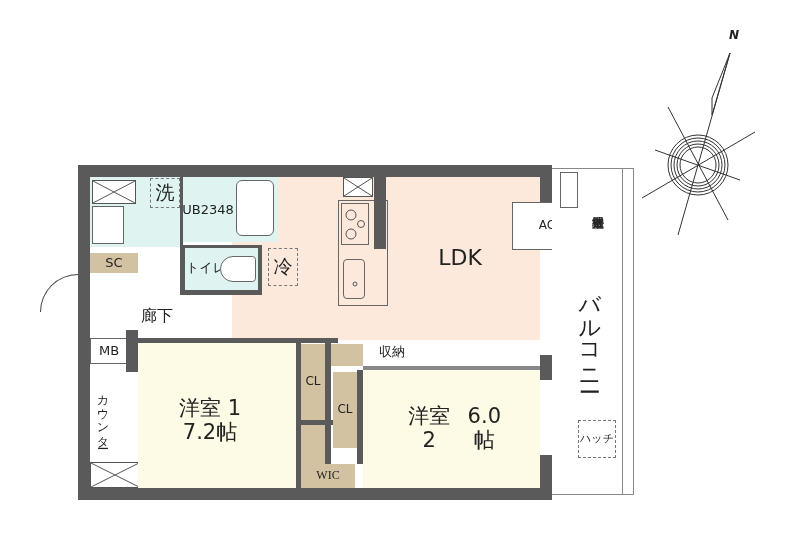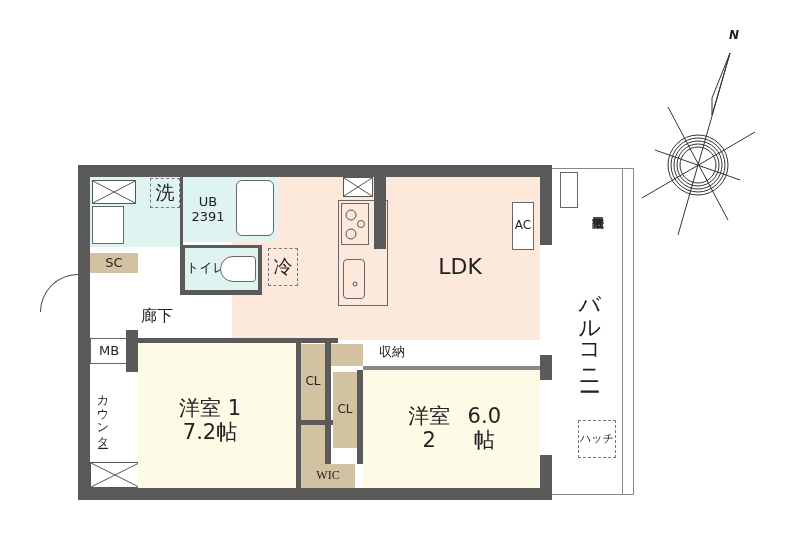--- a/index.html
+++ b/index.html
@@ -68,43 +68,43 @@
     </div>
   </div>
   <div class="wall" style="left:374px;top:177px;width:12px;height:72px;"></div>
   <div class="xbox" style="left:343px;top:177px;width:28px;height:18px;">
     <svg viewBox="0 0 28 18" preserveAspectRatio="none">
         <line x1="0" y1="0" x2="28" y2="18" stroke="#555"></line>
         <line x1="28" y1="0" x2="0" y2="18" stroke="#555"></line>
       </svg>
   </div>
 
-  <div class="lbl" style="left:400px;top:232px;width:120px;height:70px;flex-direction:column;font-size:22px;">
+  <div class="lbl" style="left:400px;top:223px;width:120px;height:70px;flex-direction:column;font-size:22px;">
     <span>LDK</span>
   </div>
 
-  <div class="lbl" style="left:512px;top:202px;width:20px;height:46px;background:#fff;border:1px solid #666;font-size:12px;">AC</div>
+  <div class="lbl" style="left:512px;top:202px;width:20px;height:46px;background:#fff;border:1px solid #666;font-size:12px;padding-left:24px;">AC</div>
 
   <div class="lbl dashed" style="left:268px;top:248px;width:28px;height:36px;font-size:19px;">冷</div>
 
   <div class="abs wet" style="left:90px;top:177px;width:92px;height:70px;"></div>
   <div class="xbox" style="left:92px;top:180px;width:42px;height:22px;">
     <svg viewBox="0 0 42 22" preserveAspectRatio="none">
         <line x1="0" y1="0" x2="42" y2="22" stroke="#555"></line>
         <line x1="42" y1="0" x2="0" y2="22" stroke="#555"></line>
       </svg>
   </div>
   <div class="abs" style="left:92px;top:206px;width:32px;height:38px;border:1px solid #666;background:#fff;"></div>
   <div class="lbl dashed" style="left:150px;top:178px;width:28px;height:28px;font-size:19px;">洗</div>
 
   <div class="abs wet" style="left:182px;top:177px;width:96px;height:65px;"></div>
   <div class="wall" style="left:180px;top:177px;width:3px;height:70px;"></div>
-  <div class="lbl" style="left:186px;top:185px;width:44px;height:50px;flex-direction:column;font-size:13px;">
+  <div class="lbl" style="left:186px;top:185px;width:44px;height:50px;flex-direction:row;font-size:13px;">
     <span>UB</span>
-    <span>2391</span>
+    <span>2348</span>
   </div>
   <div class="abs" style="left:236px;top:180px;width:38px;height:56px;border:1px solid #666;border-radius:6px;background:#fff;"></div>
 
   <div class="wall" style="left:180px;top:245px;width:82px;height:50px;"></div>
   <div class="abs wet" style="left:185px;top:248px;width:73px;height:42px;"></div>
   <div class="lbl" style="left:186px;top:256px;width:40px;height:24px;font-size:13px;">トイレ</div>
   <div class="abs" style="left:220px;top:256px;width:36px;height:26px;border:1px solid #666;border-radius:14px 4px 4px 14px;background:#fff;"></div>
 
   <div class="lbl storage" style="left:90px;top:253px;width:48px;height:20px;font-size:13px;">SC</div>
   <div class="lbl" style="left:139px;top:306px;width:36px;height:20px;font-size:16px;">廊下</div>

